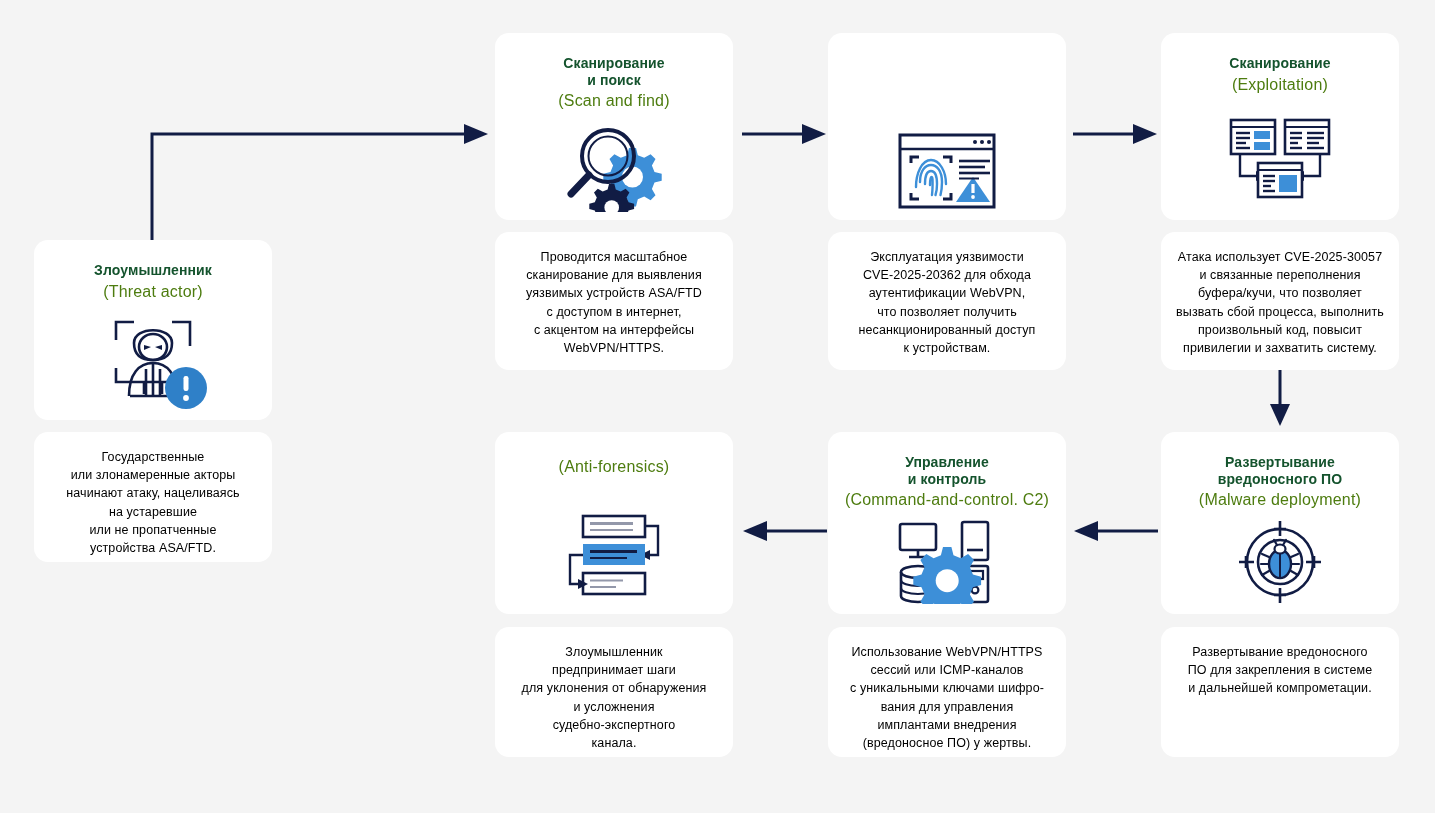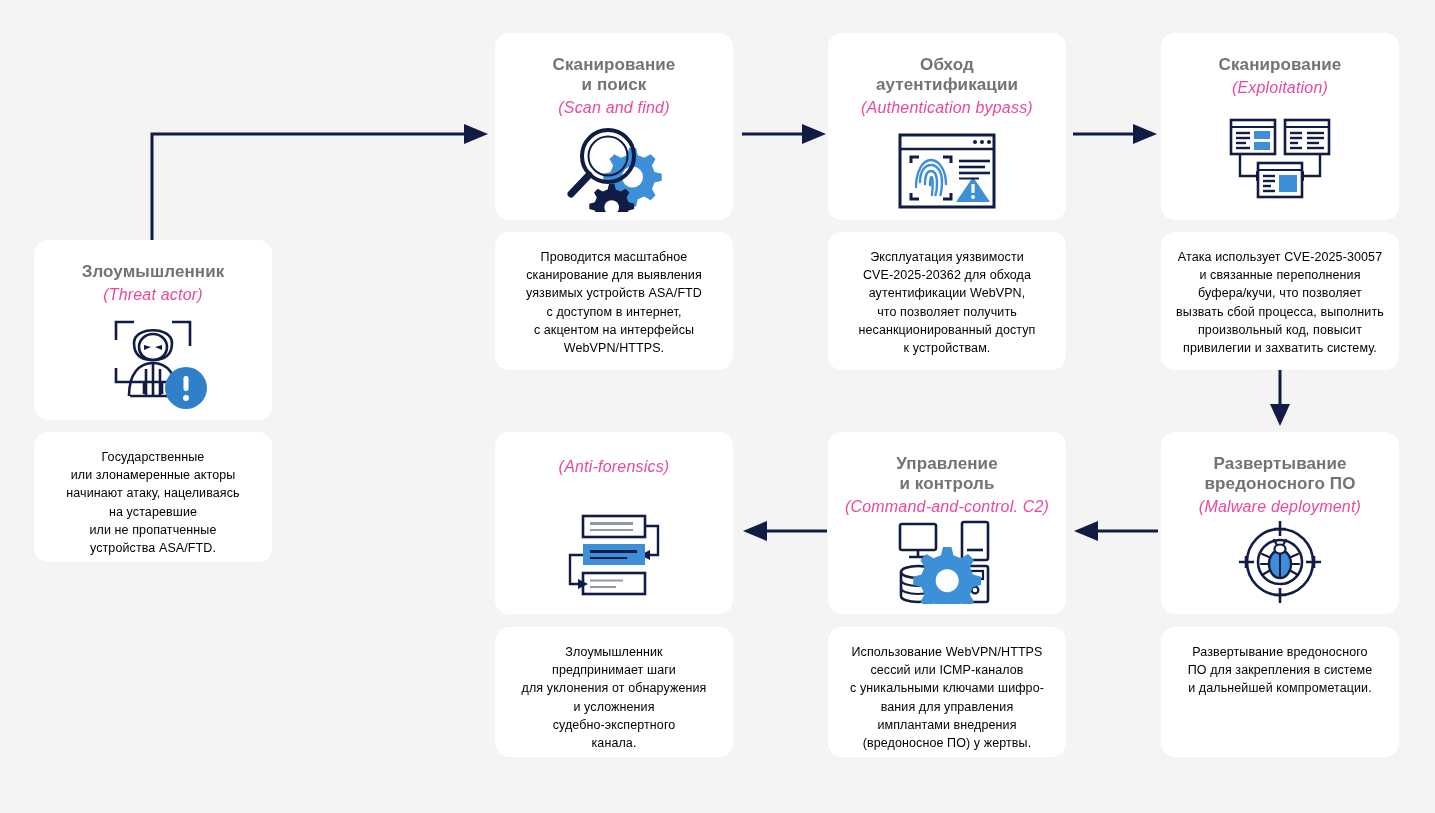--- a/index.html
+++ b/index.html
@@ -29,33 +29,32 @@
     box-sizing: border-box;
   }
   .card-title-block {
     position: absolute;
     left: 0; right: 0;
     top: 22px;
     text-align: center;
     padding: 0 10px;
   }
   .card-title {
-    font-size: 17px;
+    font-size: 14px;
     font-weight: bold;
-    color: #737373;
+    color: #14532d;
     line-height: 1.18;
     letter-spacing: 0.1px;
   }
   .card-sub {
     font-size: 16px;
-    color: #ec4899;
+    color: #4d7c0f;
     line-height: 1.3;
     margin-top: 3px;
     letter-spacing: 0.2px;
-    font-style: italic;
   }
   .icon-wrap {
     position: absolute;
     left: 0; right: 0;
     bottom: 14px;
     display: flex;
     justify-content: center;
     align-items: flex-end;
   }
 
@@ -192,25 +191,20 @@
     </div>
   </div>
   <div class="desc" style="left:495px; top:232px; width:238px; height:138px;">Проводится масштабное
 сканирование для выявления
 уязвимых устройств ASA/FTD
 с доступом в интернет,
 с акцентом на интерфейсы
 WebVPN/HTTPS.</div>
 
   <div class="card" style="left:828px; top:33px; width:238px; height:187px;">
-    <div class="card-title-block">
-      <div class="card-title" style="white-space:pre-line;">Обход
-аутентификации</div>
-      <div class="card-sub">(Authentication bypass)</div>
-    </div>
     <div class="icon-wrap" style="bottom:10px;">
       <svg width="100" height="78" viewBox="0 0 100 78">
         <rect x="3" y="3" width="94" height="72" fill="none" stroke="#111c44" stroke-width="3"></rect>
         <path d="M3 17 L97 17" fill="none" stroke="#111c44" stroke-width="2.4"></path>
         <circle cx="78" cy="10" r="2" fill="#111c44"></circle>
         <circle cx="85" cy="10" r="2" fill="#111c44"></circle>
         <circle cx="92" cy="10" r="2" fill="#111c44"></circle>
 
         <path d="M14 31 L14 25 L22 25 M46 25 L54 25 L54 31" fill="none" stroke="#111c44" stroke-width="3"></path>
         <path d="M14 61 L14 67 L22 67 M46 67 L54 67 L54 61" fill="none" stroke="#111c44" stroke-width="3"></path>

